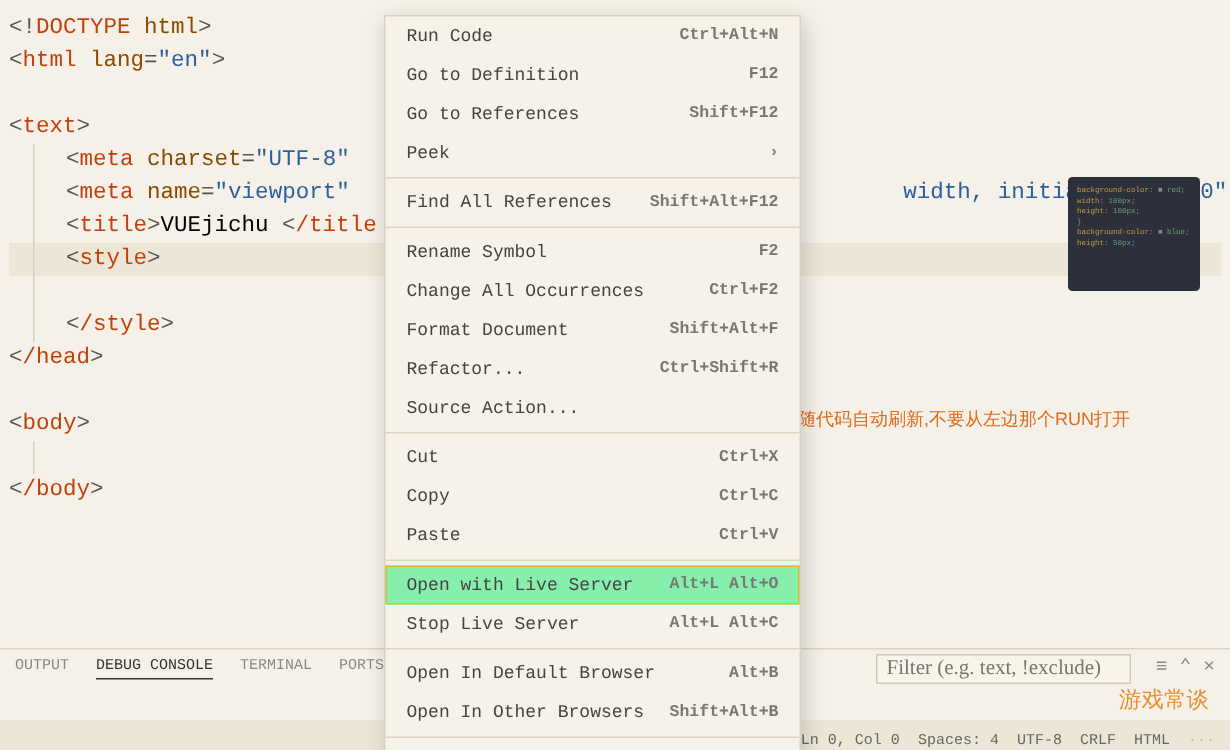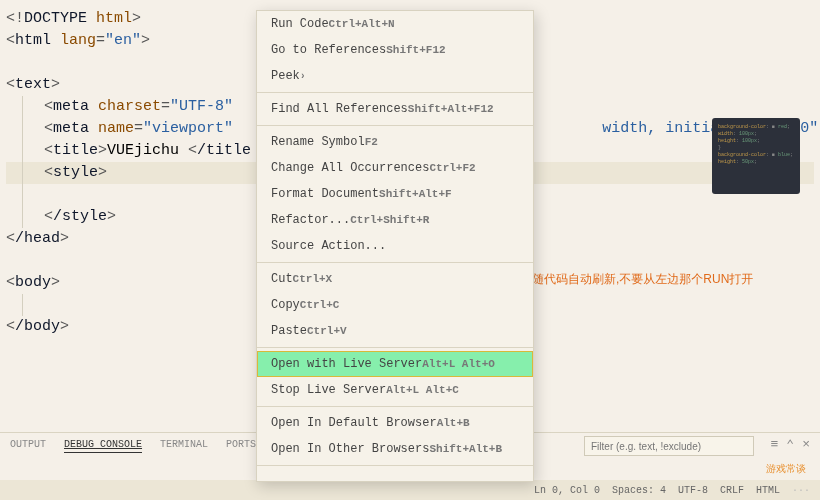--- a/index.html
+++ b/index.html
@@ -2,41 +2,41 @@
 <html><head>
 <meta charset="utf-8">
 <style>
 * { margin: 0; padding: 0; box-sizing: border-box; font-family: Consolas, 'Courier New', monospace; }
 body { background: #f5f0e8; width: 820px; height: 500px; overflow: hidden; position: relative; font-size: 13px; }
 .editor { padding: 8px 6px; line-height: 22px; font-size: 15px; position: relative; }
 .code-line { white-space: pre; }
 .code-line.gutter { padding-left: 38px; position: relative; }
 .code-line.gutter::before { content: ''; position: absolute; left: 16px; top: 0; bottom: 0; width: 1px; background: #d4cfbf; }
 .code-line.styleline { background: #ece6d6; }
-.tag { color: #0f172a; }
+.tag { color: #c2410c; }
 .attr { color: #8a4a00; }
 .val { color: #2a5fa0; }
 .punct { color: #555; }
 .context-menu { position: absolute; left: 256px; top: 10px; width: 278px; background: #f6f2e9; border: 1px solid #d8d2c0; box-shadow: 2px 4px 14px rgba(0,0,0,.18); font-family: -apple-system, 'Segoe UI', sans-serif; font-size: 12px; color: #444; z-index: 10; }
-.menu-item { display: flex; align-items: center; padding: 6px 14px; cursor: pointer; }
+.menu-item { display: flex; justify-content: space-between; align-items: center; padding: 6px 14px; cursor: pointer; }
 .menu-sep { height: 1px; background: #dad4c2; margin: 3px 0; }
 .menu-key { color: #777; font-size: 11px; font-weight: bold; }
 .menu-item.highlight { outline: 1px solid #d9b83a; outline-offset: -1px; background: #86efac; }
 .annotation { position: absolute; left: 424px; top: 271px; color: #e06a1a; font-size: 12px; font-family: -apple-system, sans-serif; }
 .thumb { position: absolute; right: 20px; top: 118px; width: 88px; height: 76px; background: #2c303a; border-radius: 3px; padding: 6px; font-size: 5px; line-height: 7px; color: #888; overflow: hidden; }
 .thumb .tcolor1 { color: #c29a4a; }
 .thumb .tcolor2 { color: #6a9a7a; }
 .panel { position: absolute; bottom: 0; left: 0; right: 0; height: 68px; background: #f5f0e8; border-top: 1px solid #dad4c2; }
 .tabs { display: flex; gap: 18px; padding: 6px 10px; font-size: 10px; color: #888; font-family: -apple-system, sans-serif; }
 .tabs span { cursor: pointer; }
-.tabs .active { color: #333; border-bottom: 1px solid #333; padding-bottom: 2px; text-decoration: underline; }
-.filter-box { position: absolute; right: 66px; top: 3px; width: 170px; height: 20px; border: 1px solid #d0cab8; background: #f8f4ea; font-size: 10px; padding: 0 6px; color: #999; outline: none; font-family: Liberation Sans, sans-serif; }
+.tabs .active { color: #333; border-bottom: 1px solid #333; padding-bottom: 2px; }
+.filter-box { position: absolute; right: 66px; top: 3px; width: 170px; height: 20px; border: 1px solid #d0cab8; background: #f8f4ea; font-size: 14px; padding: 0 6px; color: #999; outline: none; font-family: Liberation Serif, serif; }
 .panel-icons { position: absolute; right: 10px; top: 4px; display: flex; gap: 8px; color: #888; font-size: 13px; }
-.statusbar { position: absolute; bottom: 0; left: 0; right: 0; height: 20px; background: #ece6d6; font-size: 10px; color: #666; display: flex; align-items: center; justify-content: flex-end; gap: 12px; padding: 0 10px; font-family: -apple-system, sans-serif; }
-.watermark { position: absolute; right: 14px; bottom: 24px; font-size: 10px; color: #e89030; font-family: sans-serif; }
+.statusbar { position: absolute; bottom: 0; left: 0; right: 0; height: 20px; background: #ece6d6; font-size: 10px; color: #666; display: flex; align-items: flex-end; justify-content: flex-end; gap: 12px; padding: 0 10px; font-family: -apple-system, sans-serif; }
+.watermark { position: absolute; right: 14px; bottom: 24px; font-size: 15px; color: #e89030; font-family: sans-serif; }
 .chevron { font-size: 10px; }
 </style>
 </head>
 <body>
 
 <div class="editor">
   <div class="code-line"><span class="punct">&lt;!</span><span class="tag">DOCTYPE</span> <span class="attr">html</span><span class="punct">&gt;</span></div>
   <div class="code-line"><span class="punct">&lt;</span><span class="tag">html</span> <span class="attr">lang</span><span class="punct">=</span><span class="val">"en"</span><span class="punct">&gt;</span></div>
   <div class="code-line">&nbsp;</div>
   <div class="code-line"><span class="punct">&lt;</span><span class="tag">text</span><span class="punct">&gt;</span></div>
@@ -50,20 +50,24 @@
   <div class="code-line">&nbsp;</div>
   <div class="code-line"><span class="punct">&lt;</span><span class="tag">body</span><span class="punct">&gt;</span></div>
   <div class="code-line gutter">&nbsp;</div>
   <div class="code-line"><span class="punct">&lt;</span><span class="tag">/body</span><span class="punct">&gt;</span></div>
 </div>
 
 <div class="context-menu">
   <div class="menu-item">
       <span>Run Code</span>
       <span class="menu-key">Ctrl+Alt+N</span>
+    </div>
+  <div class="menu-item">
+      <span>Go to Definition</span>
+      <span class="menu-key">F12</span>
     </div>
   <div class="menu-item">
       <span>Go to References</span>
       <span class="menu-key">Shift+F12</span>
     </div>
   <div class="menu-item">
       <span>Peek</span>
       <span class="menu-key chevron">›</span>
     </div>
   <div class="menu-sep"></div>

